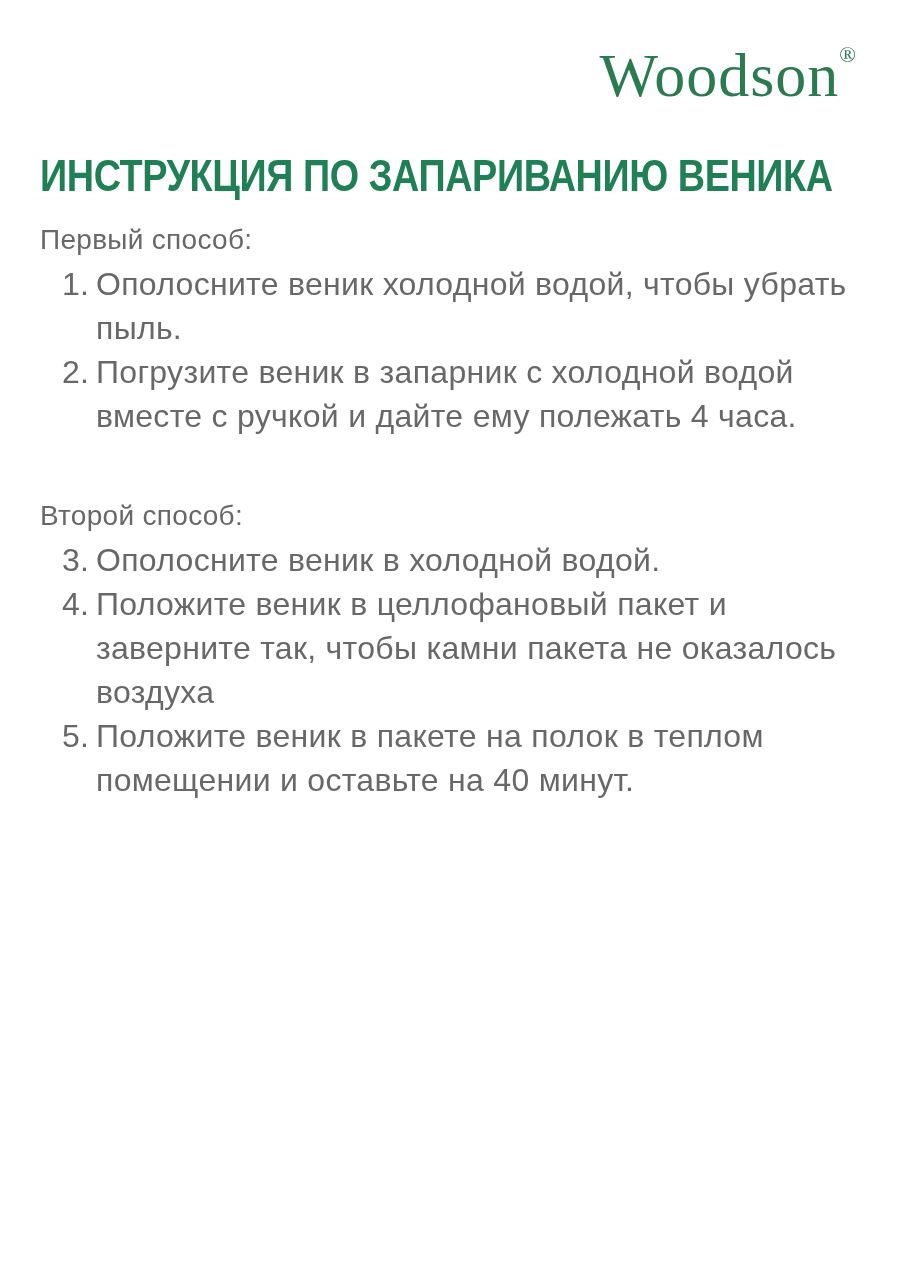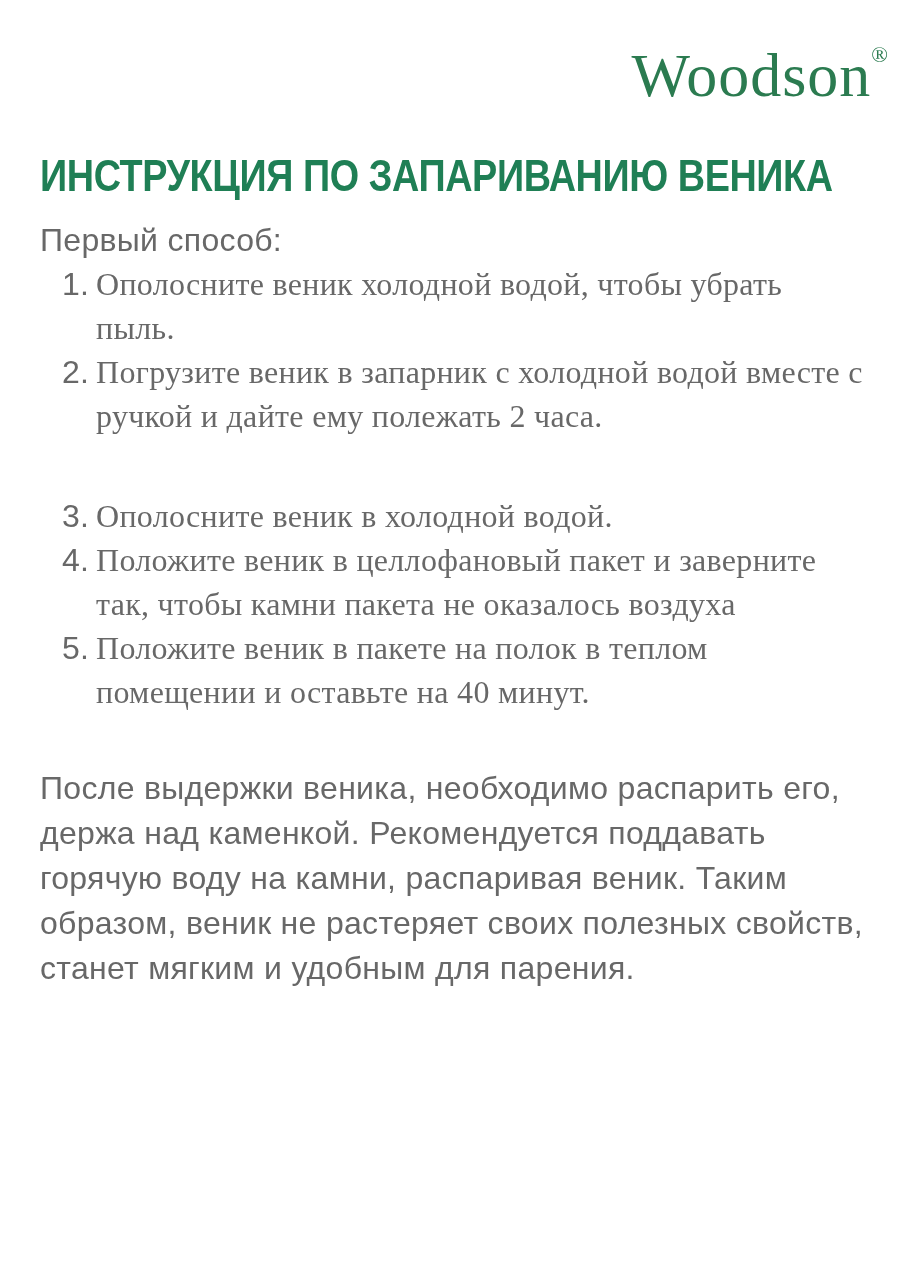--- a/index.html
+++ b/index.html
@@ -9,21 +9,21 @@
   }
   .page {
     position: relative;
     width: 904px;
     height: 1280px;
     background: #ffffff;
     overflow: hidden;
     font-family: "Liberation Sans", sans-serif;
     color: #686868;
     box-sizing: border-box;
-    padding: 24px 16px 0 40px;
+    padding: 24px 48px 0 40px;
   }
   
   .header {
     display: flex;
     justify-content: flex-end;
     padding-right: 0px;
     height: 72px;
   }
   .logo {
     font-family: "Liberation Serif", serif;
@@ -46,21 +46,21 @@
     font-weight: bold;
     color: #1f7f55;
     white-space: nowrap;
     transform: scaleX(0.84);
     transform-origin: 0 50%;
     letter-spacing: -0.5px;
   }
   
   .method-heading {
     margin-top: 18px;
-    font-size: 32px;
+    font-size: 28px;
     line-height: 44px;
     color: #686868;
     letter-spacing: 0.3px;
   }
   ol.steps {
     list-style: none;
     margin: 0;
     padding: 0 0 0 22px;
   }
   ol.steps li {
@@ -68,21 +68,20 @@
     font-size: 32px;
     line-height: 44px;
     letter-spacing: 0.3px;
   }
   ol.steps .num {
     flex: 0 0 34px;
   }
   ol.steps .txt {
     flex: 1;
     max-width: 768px;
-    font-family: Liberation Serif, serif;
   }
   .section-1 {
     margin-bottom: 56px;
   }
   .closing {
     margin: 52px 0 0 0;
     font-size: 32px;
     line-height: 45px;
     letter-spacing: 0.3px;
     max-width: 828px;
@@ -127,38 +126,38 @@
 
   <section class="section-1">
     <div class="method-heading">Первый способ:</div>
     <ol class="steps">
       <li>
         <span class="num">1.</span>
         <span class="txt">Ополосните веник холодной водой, чтобы убрать пыль.</span>
       </li>
       <li>
         <span class="num">2.</span>
-        <span class="txt">Погрузите веник в запарник с холодной водой вместе с ручкой и дайте ему полежать 2 часа.</span>
+        <span class="txt">Погрузите веник в запарник с холодной водой вместе с ручкой и дайте ему полежать 4 часа.</span>
       </li>
     </ol>
   </section>
 
   <section class="section-2">
+    <div class="method-heading">Второй способ:</div>
     <ol class="steps">
       <li>
         <span class="num">3.</span>
         <span class="txt">Ополосните веник в холодной водой.</span>
       </li>
       <li>
         <span class="num">4.</span>
         <span class="txt">Положите веник в целлофановый пакет и заверните так, чтобы камни пакета не оказалось воздуха</span>
       </li>
       <li>
         <span class="num">5.</span>
         <span class="txt">Положите веник в пакете на полок в теплом помещении и оставьте на 40 минут.</span>
       </li>
     </ol>
   </section>
 
-  <p class="closing">После выдержки веника, необходимо распарить его, держа над каменкой. Рекомендуется поддавать горячую воду на камни, распаривая веник. Таким образом, веник не растеряет своих полезных свойств, станет мягким и удобным для парения.</p>
 
 
 </div>
 
 </body></html>

